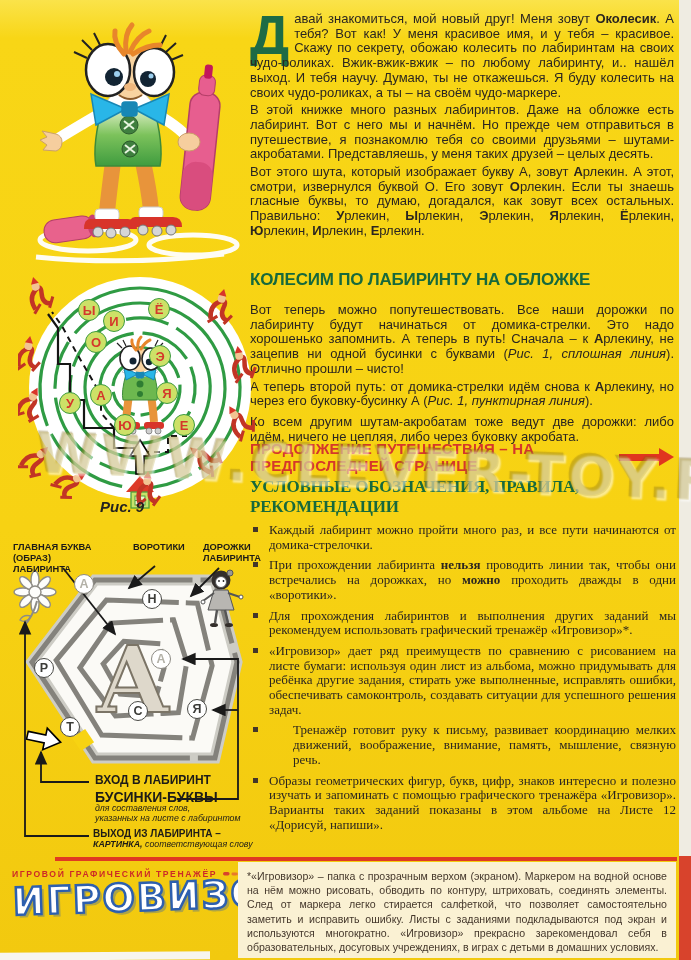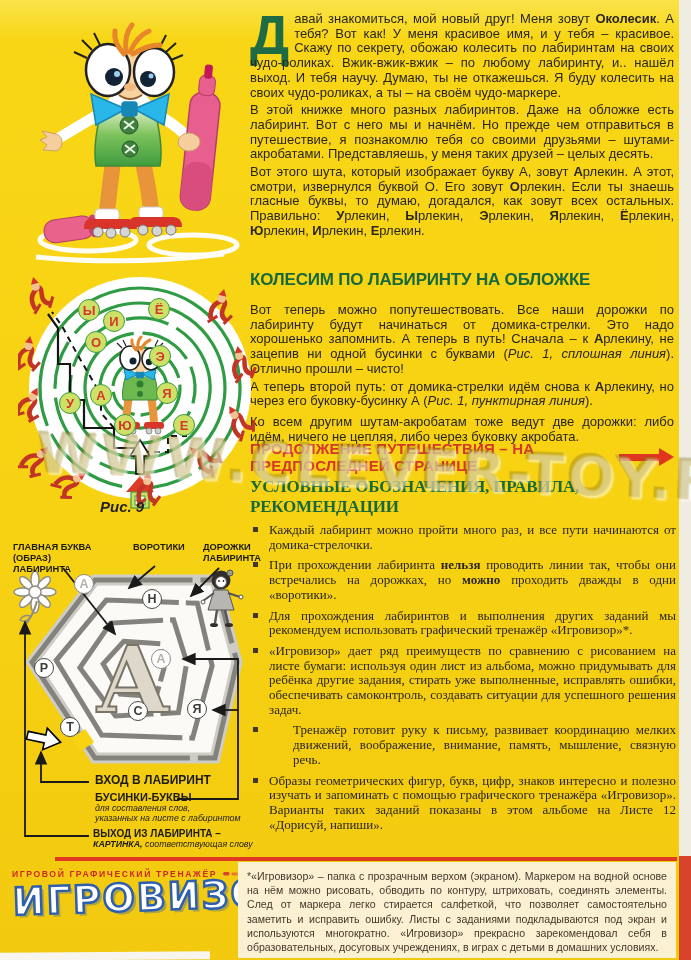--- a/index.html
+++ b/index.html
@@ -354,21 +354,21 @@
       <span>ГЛАВНАЯ БУКВА (ОБРАЗ)</span><br>
       <span>ЛАБИРИНТА</span>
     </div>
     <div class="abs diag-label" style="left:128px;top:2px;">ВОРОТИКИ</div>
     <div class="abs diag-label" style="left:198px;top:2px;width:54px;">
       <span>ДОРОЖКИ</span><br>
       <span>ЛАБИРИНТА</span>
     </div>
     <div class="abs diag-label" style="left:90px;top:235px;font-size:12px;">ВХОД В ЛАБИРИНТ</div>
     <div class="abs" style="left:90px;top:252px;width:160px;">
-      <div class="diag-label" style="font-size:11px;">БУСИНКИ-БУКВЫ</div>
+      <div class="diag-label" style="font-size:14px;">БУСИНКИ-БУКВЫ</div>
       <div class="diag-sub">для составления слов,</div>
       <div class="diag-sub">указанных на листе с лабиринтом</div>
     </div>
     <div class="abs" style="left:88px;top:288px;width:164px;">
       <div class="diag-label" style="font-size:10px;">ВЫХОД ИЗ ЛАБИРИНТА –</div>
       <div class="diag-sub"><b>КАРТИНКА,</b><span> соответствующая слову</span></div>
     </div>
   </div>
 
   <div class="abs red-line" style="left:55px;top:857px;width:622px;"></div>

